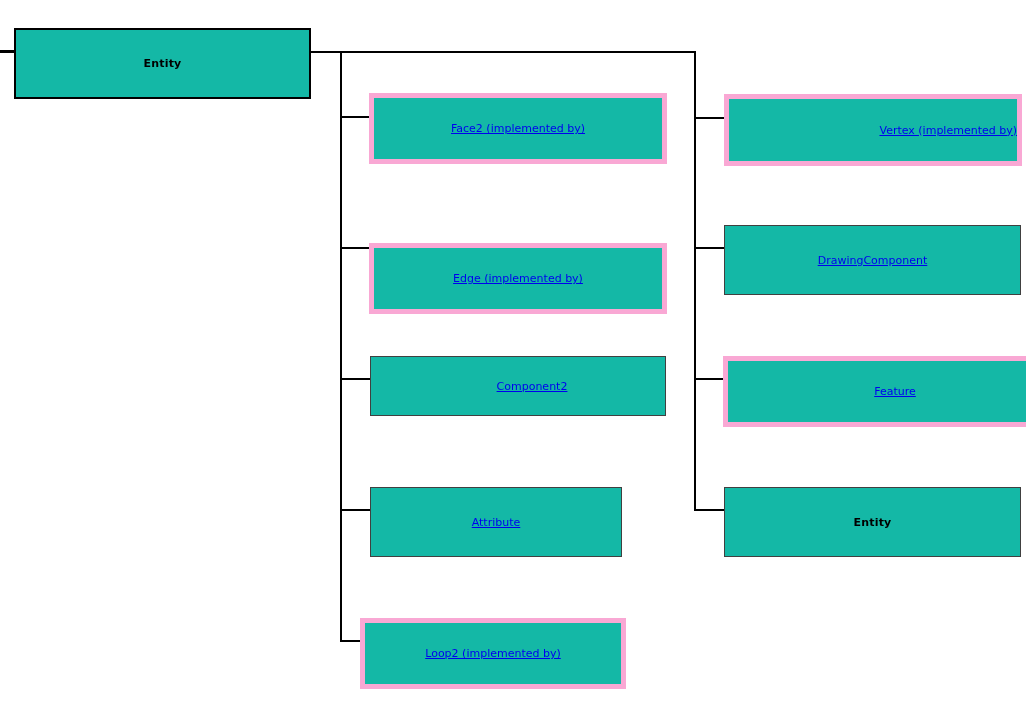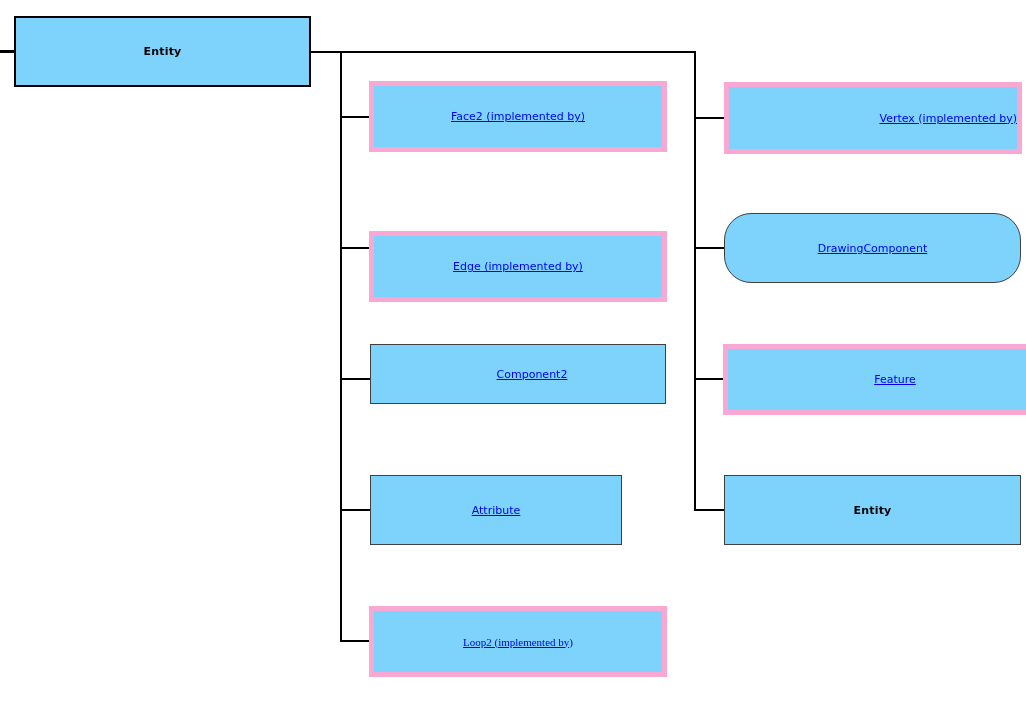--- a/index.html
+++ b/index.html
@@ -11,25 +11,26 @@
   .canvas {
     position: relative;
     width: 1026px;
     height: 701px;
     background: #ffffff;
     overflow: hidden;
   }
   .node {
     position: absolute;
     box-sizing: border-box;
-    background: #7dd3fc;
+    background: #14b8a6;
     display: flex;
     align-items: center;
     justify-content: center;
     text-align: center;
+    margin-top: 12px;
   }
   .node.root   { border: 2px solid #000000; }
   .node.plain  { border: 1.5px solid #404040; }
   .node.red    { border: 5px solid #f9a8d4; }
   .plain-label {
     font-size: 11px;
     font-weight: bold;
     color: #000000;
     letter-spacing: 0.2px;
   }
@@ -78,29 +79,29 @@
   </div>
 
   <div class="node plain" style="left:370px; top:344px; width:296px; height:60px;padding-left:28px;">
     <a class="link-label">Component2</a>
   </div>
 
   <div class="node plain" style="left:370px; top:475px; width:252px; height:70px;">
     <a class="link-label">Attribute</a>
   </div>
 
-  <div class="node red" style="left:369px; top:606px; width:298px; height:71px;font-family:Liberation Serif, serif;">
+  <div class="node red" style="left:360px; top:606px; width:266px; height:71px;">
     <a class="link-label">Loop2 (implemented by)</a>
   </div>
 
   <div class="node red" style="left:724px; top:82px; width:298px; height:72px;justify-content:flex-end;">
     <a class="link-label">Vertex (implemented by)</a>
   </div>
 
-  <div class="node plain" style="left:724px; top:213px; width:297px; height:70px;border-radius:27px;">
+  <div class="node plain" style="left:724px; top:213px; width:297px; height:70px;">
     <a class="link-label">DrawingComponent</a>
   </div>
 
   <div class="node red" style="left:723px; top:344px; width:344px; height:71px;">
     <a class="link-label">Feature</a>
   </div>
 
   <div class="node plain" style="left:724px; top:475px; width:297px; height:70px;">
     <span class="plain-label">Entity</span>
   </div>

